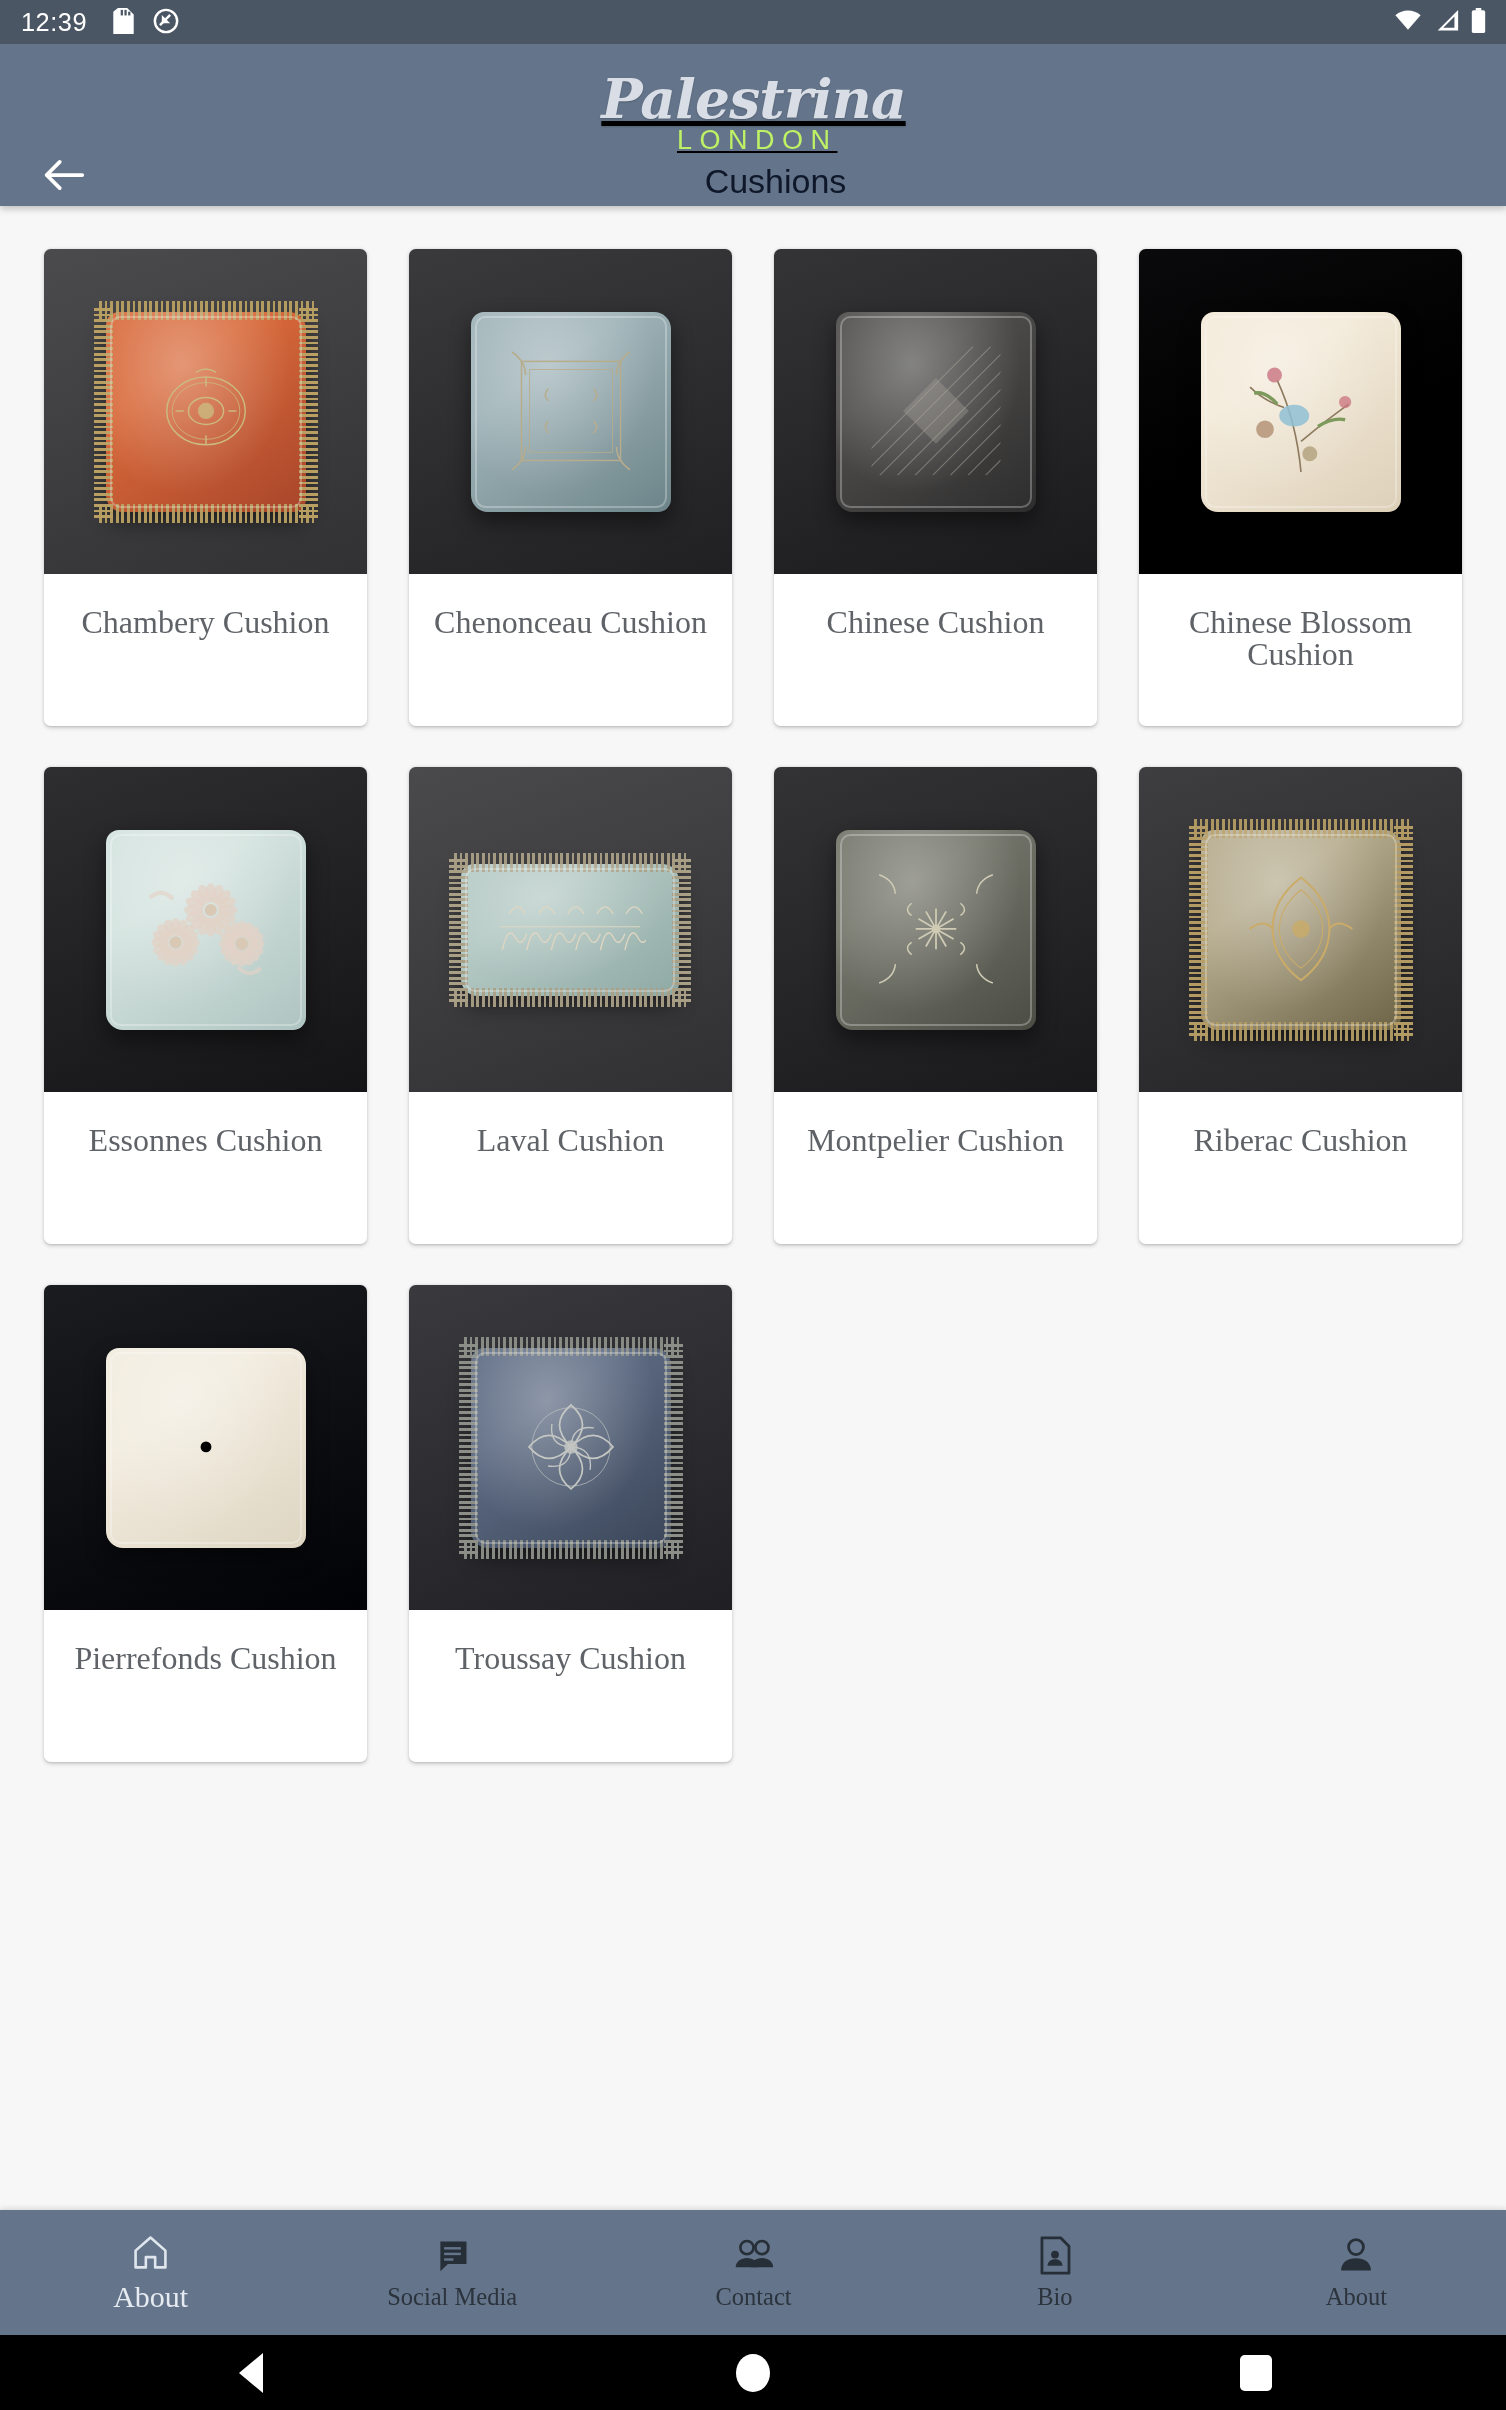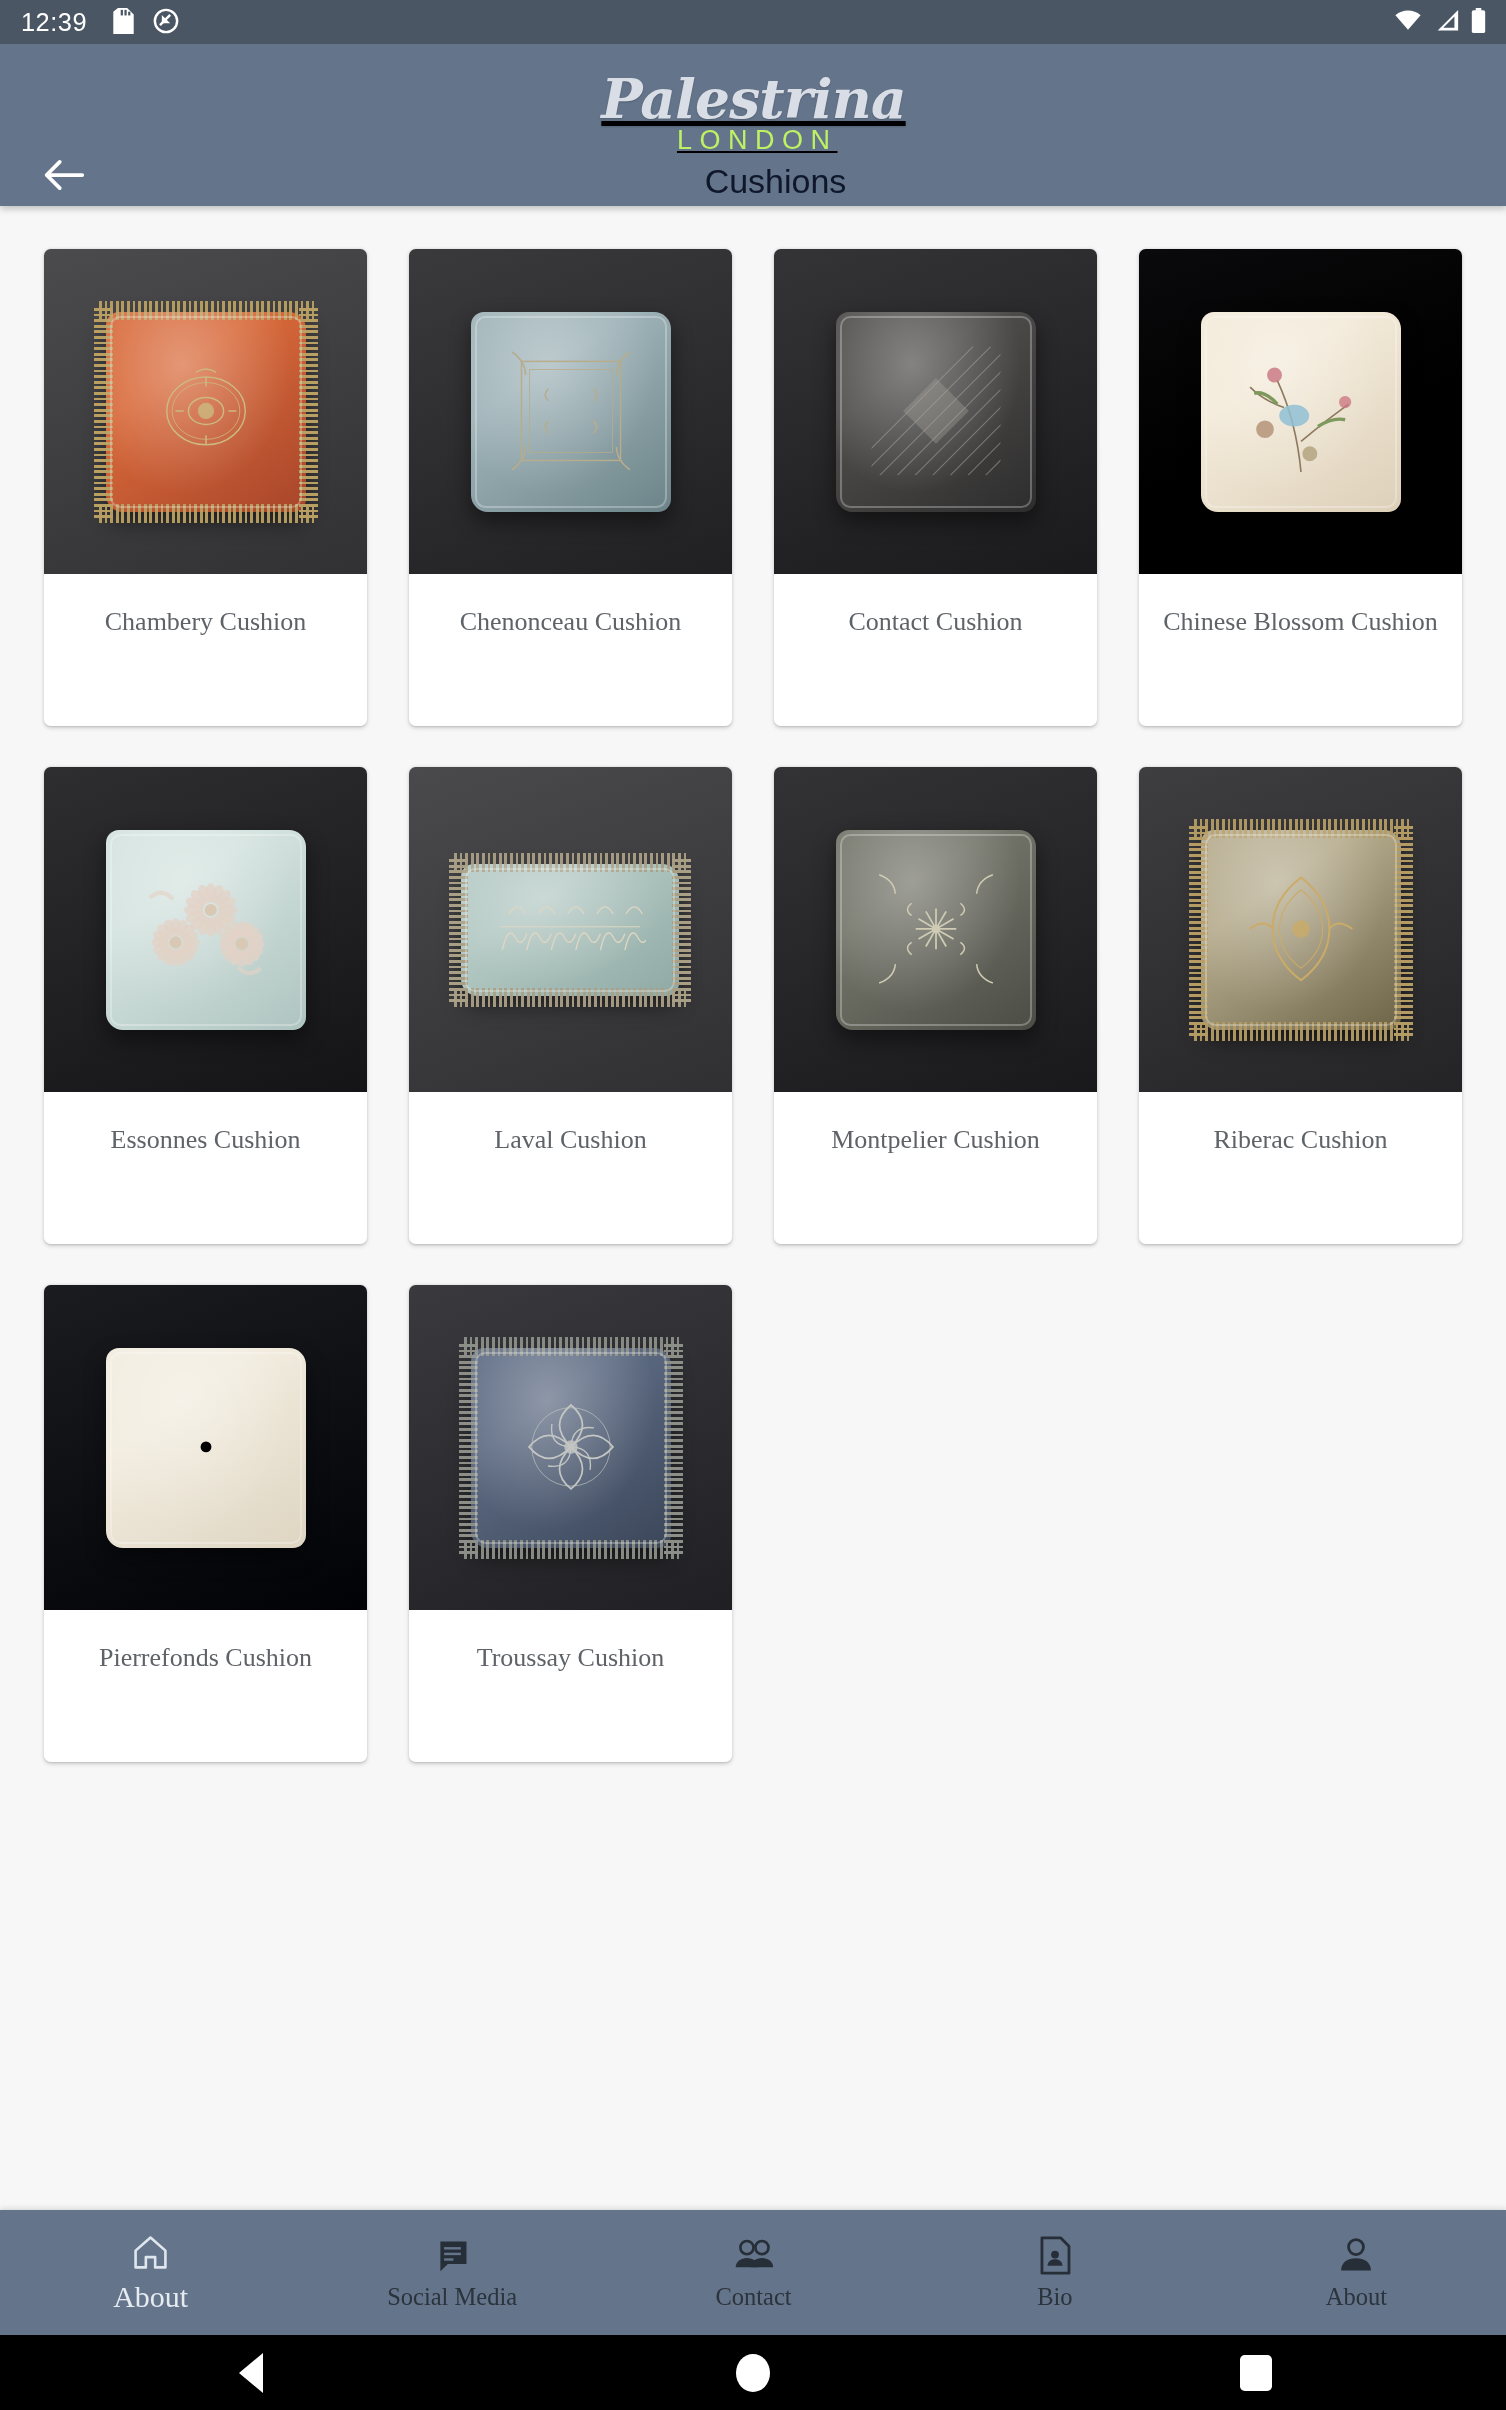--- a/index.html
+++ b/index.html
@@ -85,21 +85,21 @@
     width:323px; height:325px;
     position:relative; overflow:hidden;
     flex:0 0 325px;
   }
   .card-label {
     flex:1;
     display:flex; align-items:flex-start; justify-content:center;
     padding:32px 15px 0 15px;
     text-align:center;
     font-family:"Liberation Serif", serif;
-    font-size:26px; line-height:32px;
+    font-size:32px; line-height:32px;
     color:#5f6368;
   }
 
   
   .scene { position:absolute; inset:0; }
   .wall { position:absolute; inset:0; }
   .pillow {
     position:absolute;
     border-radius:13px 17px 13px 17px;
     box-shadow:0 9.4px 21px rgba(0,0,0,.45);
@@ -278,21 +278,21 @@
                     <path d="M38 190 L228 0" stroke="#a9a59c" stroke-width="1.6" opacity=".55"></path>
                     <path d="M64 190 L254 0" stroke="#a9a59c" stroke-width="1.6" opacity=".55"></path>
                     <path d="M90 190 L280 0" stroke="#a9a59c" stroke-width="1.6" opacity=".55"></path>
                     <path d="M116 190 L306 0" stroke="#a9a59c" stroke-width="1.6" opacity=".55"></path>
                     <path d="M142 190 L332 0" stroke="#a9a59c" stroke-width="1.6" opacity=".55"></path>
                     <path d="M168 190 L358 0" stroke="#a9a59c" stroke-width="1.6" opacity=".55"></path>
                   </svg></div>
               </div>
             </div>
           </div>
-          <div class="card-label">Contact Cushion</div>
+          <div class="card-label">Chinese Cushion</div>
         </div>
         <div class="card">
           <div class="card-img">
             <div class="scene">
               <div class="wall" style="background:linear-gradient(160deg,#0a0a0c 0%,#000000 55%,#000000 100%)"></div>
               <div class="pillow" style="--fc:#e8dcc6;width:200px;height:200px;left:62px;top:63px;background:linear-gradient(145deg,#f3ead9 0%,#f3ead9 32%,#ddd0b9 100%)">
                 <div class="piping"></div>
                 <div class="sheen"></div>
                 <div class="motif" style="transform:translate(-50%,-50%) scale(0.72)"><svg width="198" height="198" viewBox="0 0 210 210">
                     <path d="M105 195 Q98 120 70 60 M105 150 Q140 120 175 95 M80 100 Q50 90 30 70" stroke="#8d7a5e" fill="none" stroke-width="2.4"></path>

